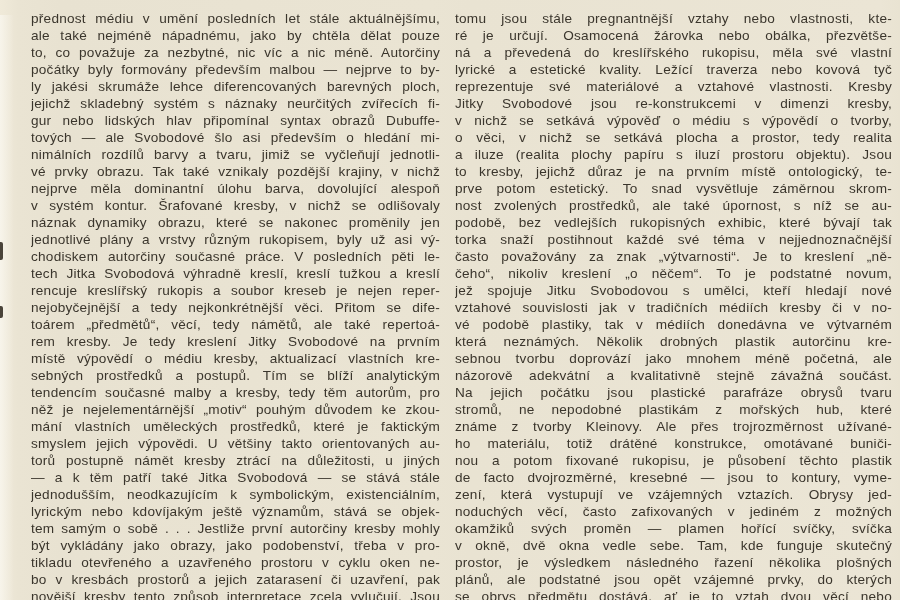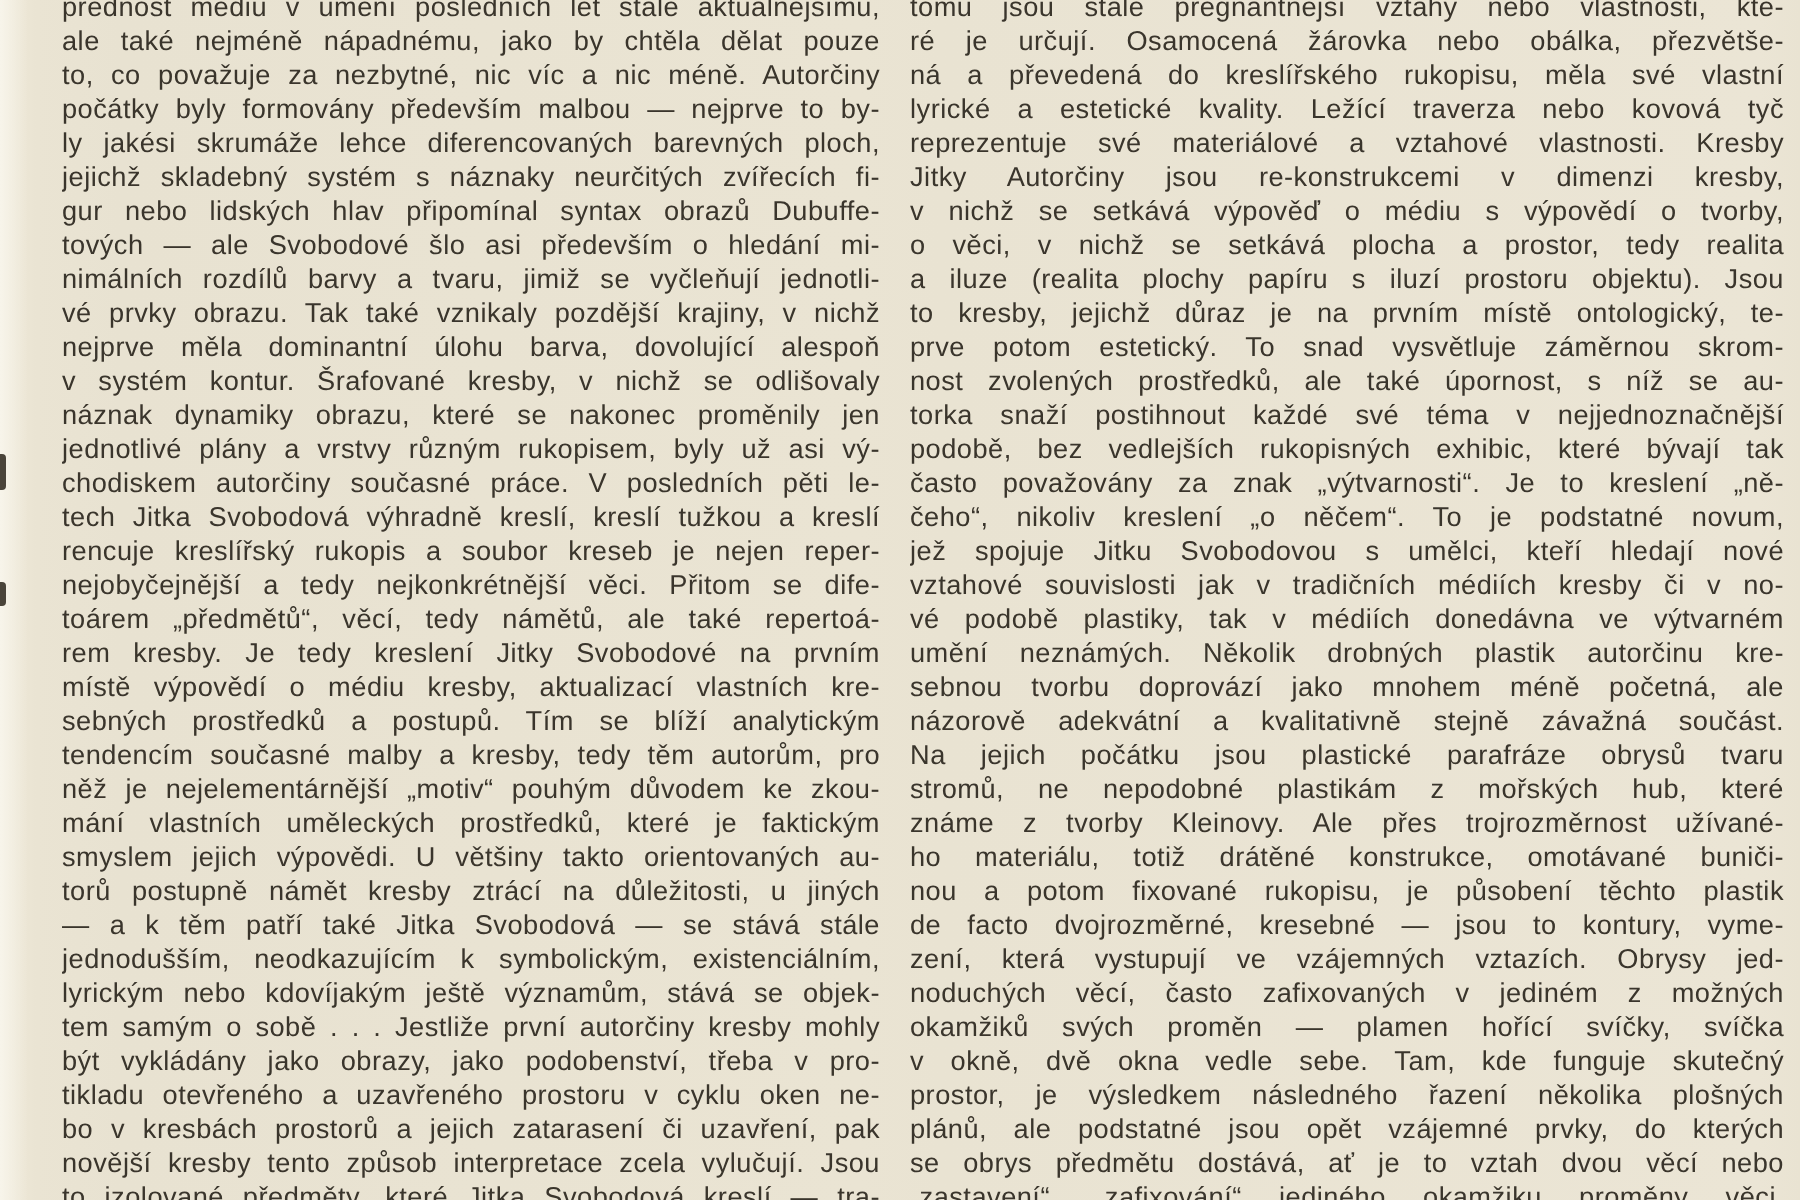--- a/index.html
+++ b/index.html
@@ -11,20 +11,21 @@
     height: 600px;
     overflow: hidden;
     position: relative;
     background:
       linear-gradient(90deg, #f0ead9 0px, #eae4d3 18px, #e8e2d1 60px, #eae4d3 430px, #e9e3d2 470px, #ebe5d5 880px, #e9e3d2 900px);
     font-family: "Liberation Sans", "DejaVu Sans", sans-serif;
   }
   .page {
     position: absolute;
     inset: 0;
+    margin-top: 15px;
   }
   .col {
     position: absolute;
     top: -5px;
     color: #3a352c;
     font-size: 13.6px;
     line-height: 17px;
     font-weight: 500;
     letter-spacing: 0.25px;
   }
@@ -95,35 +96,35 @@
       <div class="line">bo v kresbách prostorů a jejich zatarasení či uzavření, pak</div>
       <div class="line">novější kresby tento způsob interpretace zcela vylučují. Jsou</div>
       <div class="line">to izolované předměty, které Jitka Svobodová kreslí — tra-</div>
     </div>
   <div class="col col-right">
       <div class="line">tomu jsou stále pregnantnější vztahy nebo vlastnosti, kte-</div>
       <div class="line">ré je určují. Osamocená žárovka nebo obálka, přezvětše-</div>
       <div class="line">ná a převedená do kreslířského rukopisu, měla své vlastní</div>
       <div class="line">lyrické a estetické kvality. Ležící traverza nebo kovová tyč</div>
       <div class="line">reprezentuje své materiálové a vztahové vlastnosti. Kresby</div>
-      <div class="line">Jitky Autorčiny jsou re-konstrukcemi v dimenzi kresby,</div>
+      <div class="line">Jitky Svobodové jsou re-konstrukcemi v dimenzi kresby,</div>
       <div class="line">v nichž se setkává výpověď o médiu s výpovědí o tvorby,</div>
       <div class="line">o věci, v nichž se setkává plocha a prostor, tedy realita</div>
       <div class="line">a iluze (realita plochy papíru s iluzí prostoru objektu). Jsou</div>
       <div class="line">to kresby, jejichž důraz je na prvním místě ontologický, te-</div>
       <div class="line">prve potom estetický. To snad vysvětluje záměrnou skrom-</div>
       <div class="line">nost zvolených prostředků, ale také úpornost, s níž se au-</div>
+      <div class="line">podobě, bez vedlejších rukopisných exhibic, které bývají tak</div>
       <div class="line">torka snaží postihnout každé své téma v nejjednoznačnější</div>
-      <div class="line">podobě, bez vedlejších rukopisných exhibic, které bývají tak</div>
       <div class="line">často považovány za znak „výtvarnosti“. Je to kreslení „ně-</div>
       <div class="line">čeho“, nikoliv kreslení „o něčem“. To je podstatné novum,</div>
       <div class="line">jež spojuje Jitku Svobodovou s umělci, kteří hledají nové</div>
       <div class="line">vztahové souvislosti jak v tradičních médiích kresby či v no-</div>
       <div class="line">vé podobě plastiky, tak v médiích donedávna ve výtvarném</div>
-      <div class="line">umění neznámých. Několik drobných plastik autorčinu kre-</div>
+      <div class="line">která neznámých. Několik drobných plastik autorčinu kre-</div>
       <div class="line">sebnou tvorbu doprovází jako mnohem méně početná, ale</div>
       <div class="line">názorově adekvátní a kvalitativně stejně závažná součást.</div>
       <div class="line">Na jejich počátku jsou plastické parafráze obrysů tvaru</div>
       <div class="line">stromů, ne nepodobné plastikám z mořských hub, které</div>
       <div class="line">známe z tvorby Kleinovy. Ale přes trojrozměrnost užívané-</div>
       <div class="line">ho materiálu, totiž drátěné konstrukce, omotávané buniči-</div>
       <div class="line">nou a potom fixované rukopisu, je působení těchto plastik</div>
       <div class="line">de facto dvojrozměrné, kresebné — jsou to kontury, vyme-</div>
       <div class="line">zení, která vystupují ve vzájemných vztazích. Obrysy jed-</div>
       <div class="line">noduchých věcí, často zafixovaných v jediném z možných</div>

